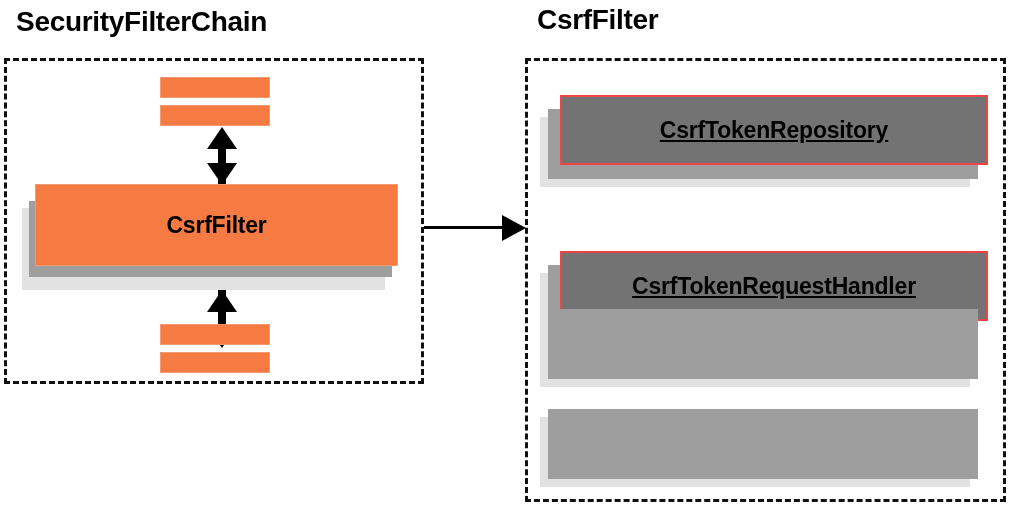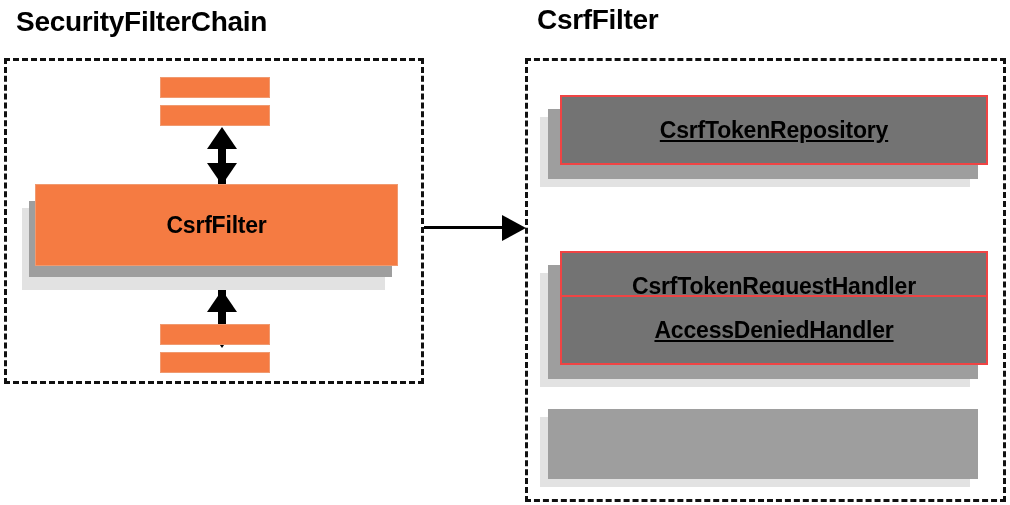--- a/index.html
+++ b/index.html
@@ -237,23 +237,20 @@
     <div class="layer-back"></div>
     <div class="layer-mid"></div>
     <div class="layer-front front-blue">
       <span class="label">CsrfTokenRequestHandler</span>
     </div>
   </div>
 
   <div class="stack blue-stack" id="blue-stack-2">
     <div class="layer-back"></div>
     <div class="layer-mid"></div>
-    <div class="layer-front front-blue">
-      <span class="label">AccessDeniedHandler</span>
-    </div>
   </div>
 
   <div class="stack blue-stack" id="blue-stack-3">
     <div class="layer-back"></div>
     <div class="layer-mid"></div>
   </div>
 
 </div>
 
 </body></html>

